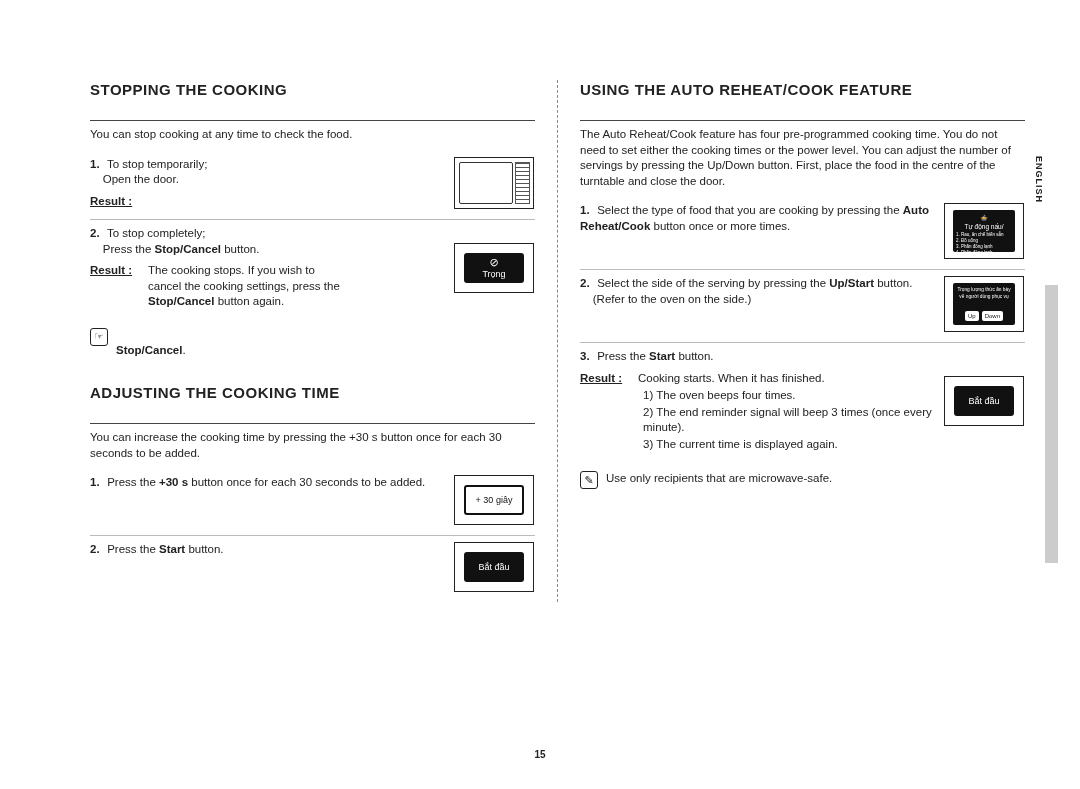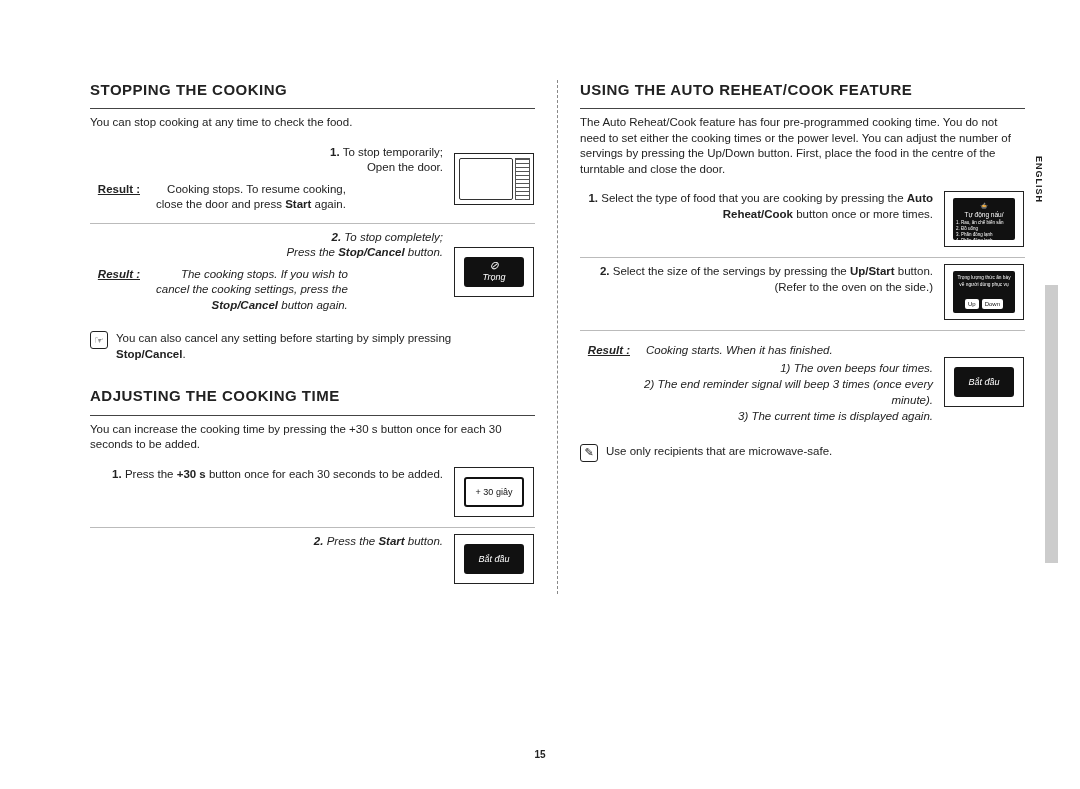--- a/index.html
+++ b/index.html
@@ -24,33 +24,33 @@
   .divider {
     width: 0;
     border-left: 1px dashed #888;
     align-self: stretch;
   }
   h2.section-title {
     font-size: 15px;
     font-weight: bold;
     letter-spacing: 0.5px;
     border-bottom: 1px solid #444;
-    padding-bottom: 8px;
+    padding-bottom: 20px;
     margin-bottom: 6px;
     text-transform: uppercase;
   }
   .intro { margin-bottom: 8px; }
   .step-row {
     display: flex;
     gap: 10px;
     border-bottom: 1px solid #bbb;
     padding: 6px 0 10px 0;
   }
-  .step-row.noline { border-bottom: none; font-style: italic; }
-  .step-body { flex: 1; text-align: right; }
+  .step-row.noline { border-bottom: none; }
+  .step-body { flex: 1; }
   .step-body .num { font-weight: bold; display: inline-block; min-width: 14px; }
   .fig {
     width: 82px;
     flex-shrink: 0;
     display: flex;
     align-items: center;
     justify-content: center;
   }
   .microwave-figure {
     width: 80px; height: 52px;
@@ -87,21 +87,21 @@
     width: 80px; height: 56px; border:1px solid #222; background:#fff;
     display:flex; align-items:center; justify-content:center;
   }
   .panel-figure .dark {
     width:62px; height:42px; background:#111; color:#fff;
     font-size:5.5px; padding:4px 3px; border-radius:2px;
     display:flex; flex-direction:column; justify-content:space-between;
   }
   .panel-figure .dark .row { display:flex; gap:3px; }
   .panel-figure .dark .chip { background:#fff; color:#111; padding:1px 3px; border-radius:2px; font-size:6px; }
-  .result-row { display:flex; gap:16px; margin-top:6px; }
+  .result-row { display:flex; gap:8px; margin-top:6px; }
   .result-row .label { font-weight:bold; text-decoration: underline; min-width:50px; }
   .note-row { display:flex; gap:8px; margin-top:8px; align-items:flex-start; }
   .note-icon {
     width:18px; height:18px; border:1.5px solid #222; border-radius:3px;
     display:flex; align-items:center; justify-content:center;
     font-size:11px; flex-shrink:0;
   }
   .sub-list { margin-left: 63px; margin-top:2px; }
   .sub-list div { margin:1px 0; }
   .lang-tab {
@@ -133,24 +133,20 @@
 
     <div class="step-row">
       <div class="step-body">
         <div>
           <span class="num">1.</span>
           <span>To stop temporarily;</span><br>
           &nbsp;&nbsp;&nbsp;&nbsp;<span>Open the door.</span>
         </div>
         <div class="result-row">
           <span class="label">Result :</span>
-          <span>
-            <span>Cooking stops. To resume cooking,</span><br>
-            <span>close the door and press </span><b>Start</b><span> again.</span>
-          </span>
         </div>
       </div>
       <div class="fig">
         <div class="microwave-figure">
             <div class="door"></div>
             <div class="panel"></div>
           </div>
       </div>
     </div>
 
@@ -176,21 +172,21 @@
               <span class="top-icon">⊘</span>
               <span>Trọng</span>
             </div>
           </div>
       </div>
     </div>
 
     <div class="note-row gap-below">
       <div class="note-icon">☞</div>
       <div>
-        <span>You can also cancel any setting before starting by simply pressing </span><br>
+        <br>
         <b>Stop/Cancel</b><span>.</span>
       </div>
     </div>
 
     <h2 class="section-title">ADJUSTING THE COOKING TIME</h2>
     <p class="intro">You can increase the cooking time by pressing the +30 s button once for each 30 seconds to be added.</p>
 
     <div class="step-row">
       <div class="step-body">
         <span class="num">1.</span>
@@ -240,38 +236,42 @@
 3. Phần đông lạnh
 4. Phần đông lạnh</div>
         </div>
           </div>
       </div>
     </div>
 
     <div class="step-row">
       <div class="step-body">
         <span class="num">2.</span>
-        <span>Select the size of the servings by pressing the </span><b>Up/Start</b><span> button.</span><br>
+        <span>Select the side of the serving by pressing the </span><b>Up/Start</b><span> button.</span><br>
         &nbsp;&nbsp;&nbsp;&nbsp;<span>(Refer to the oven on the side.)</span>
       </div>
       <div class="fig">
         <div class="panel-figure">
             <div class="dark">
           <div style="font-size:4.8px; text-align:center;">Trọng lượng thức ăn bày vẽ người dùng phục vụ</div>
           <div class="row" style="justify-content:center;">
             <span class="chip">Up</span>
             <span class="chip">Down</span>
           </div>
         </div>
           </div>
       </div>
     </div>
 
     <div class="step-row noline">
       <div class="step-body">
+        <div>
+          <span class="num">3.</span>
+          <span>Press the </span><b>Start</b><span> button.</span>
+        </div>
         <div class="result-row">
           <span class="label">Result :</span>
           <span>Cooking starts. When it has finished.</span>
         </div>
         <div class="sub-list">
           <div>1)  The oven beeps four times.</div>
           <div>2)  The end reminder signal will beep 3 times (once every minute).</div>
           <div>3)  The current time is displayed again.</div>
         </div>
       </div>

